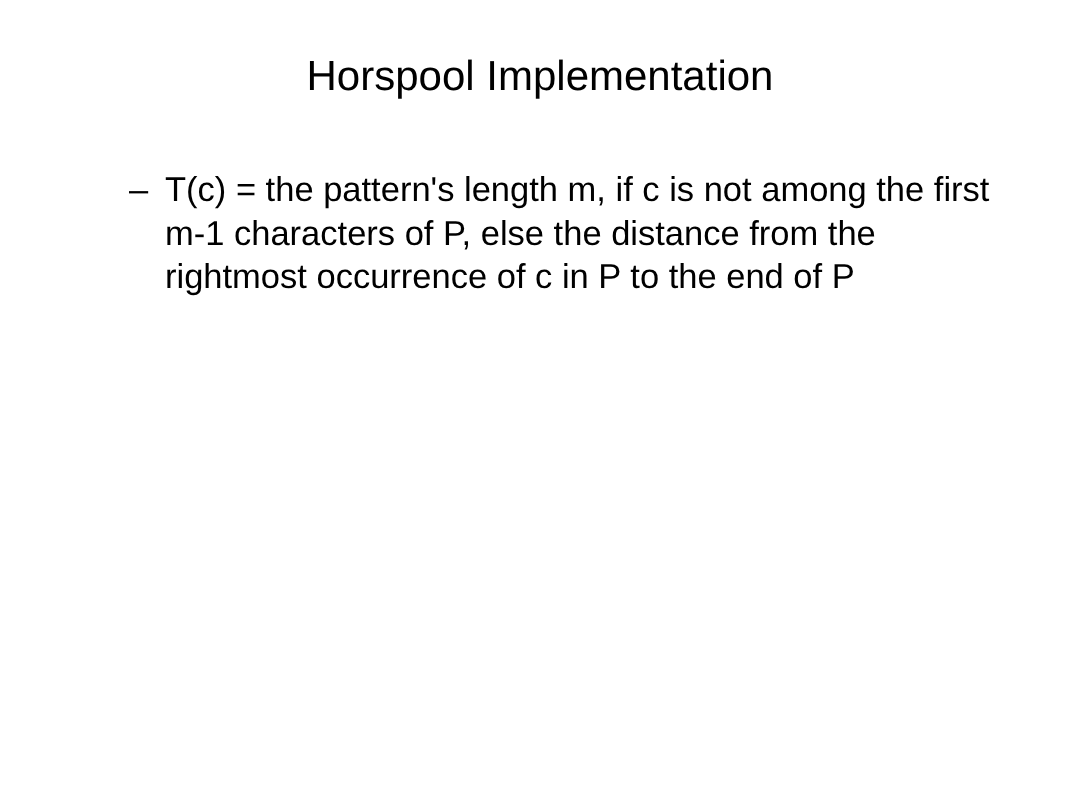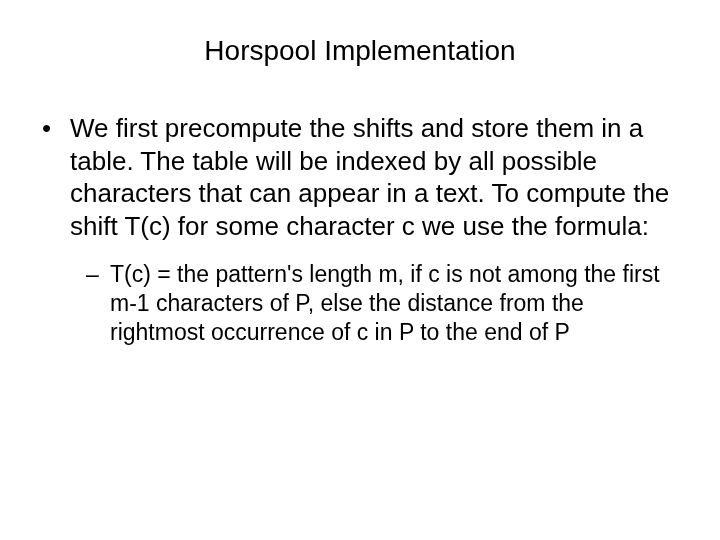--- a/index.html
+++ b/index.html
@@ -48,15 +48,14 @@
     position: absolute;
     left: 46px;
     top: 0;
   }
 </style>
 </head>
 <body>
 
 <div class="slide">
   <h1 class="title">Horspool Implementation</h1>
-  <div class="bullet-1">We first precompute the shifts and store them in a table.  The table will be indexed by all possible characters that can appear in a text.  To compute the shift T(c) for some character c we use the formula:</div>
   <div class="bullet-2">T(c) =  the pattern's length m, if c is not among the first m-1 characters of P, else the distance from the rightmost occurrence of c in P to the end of P</div>
 </div>
 
 </body></html>

